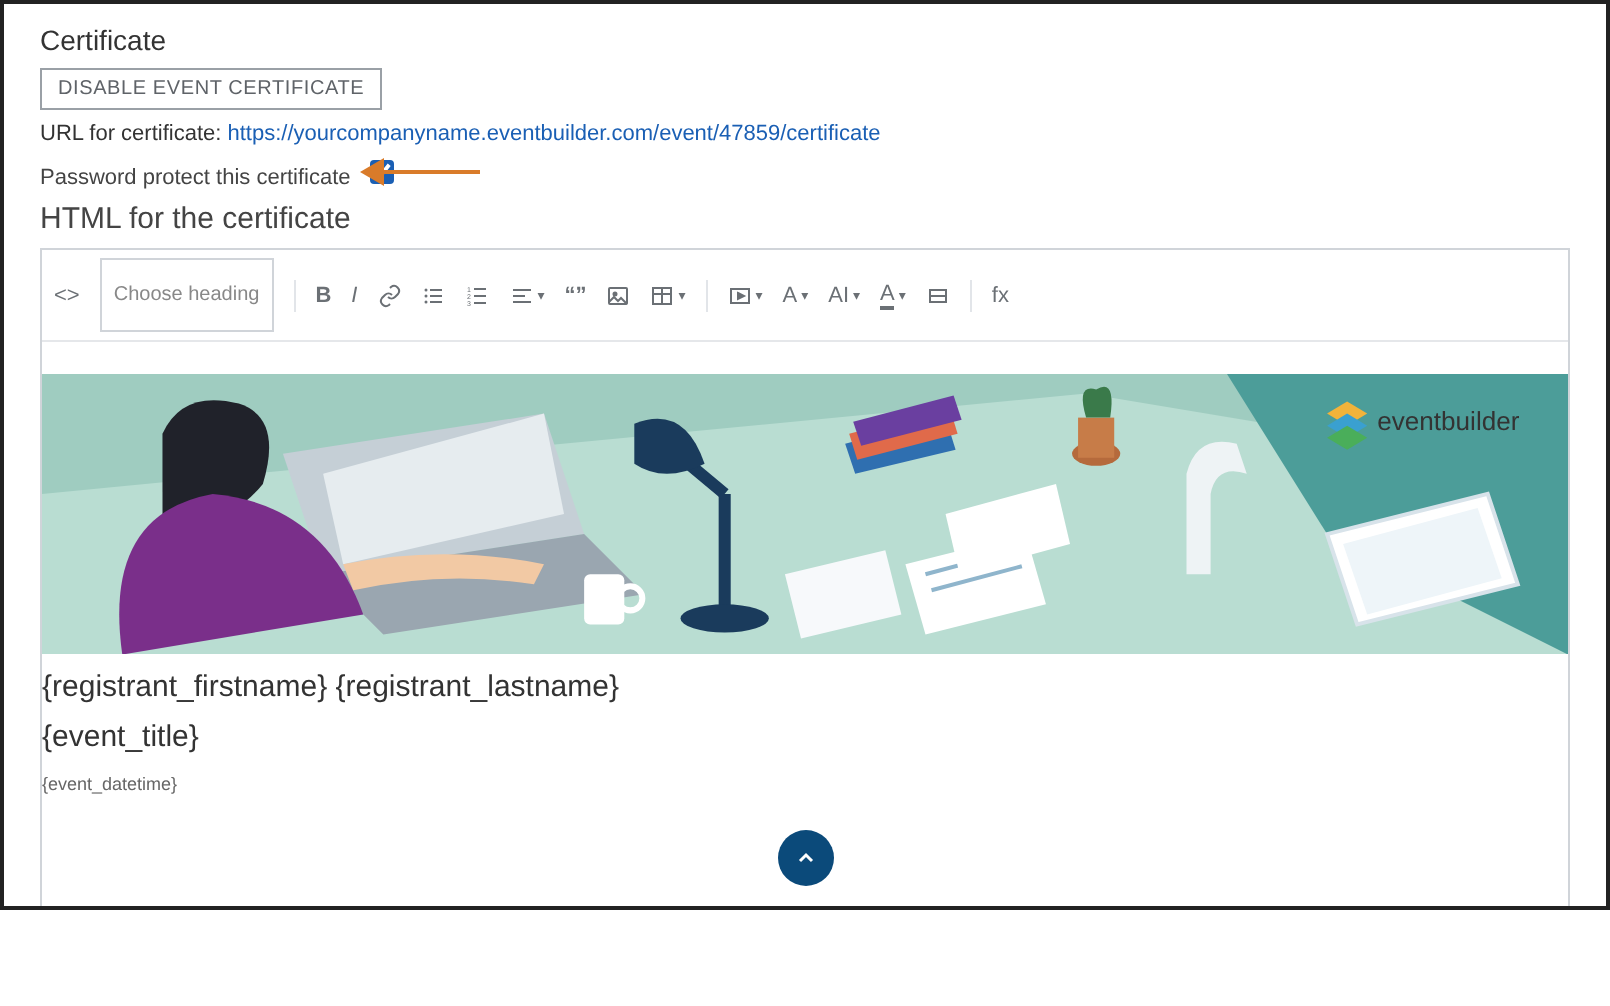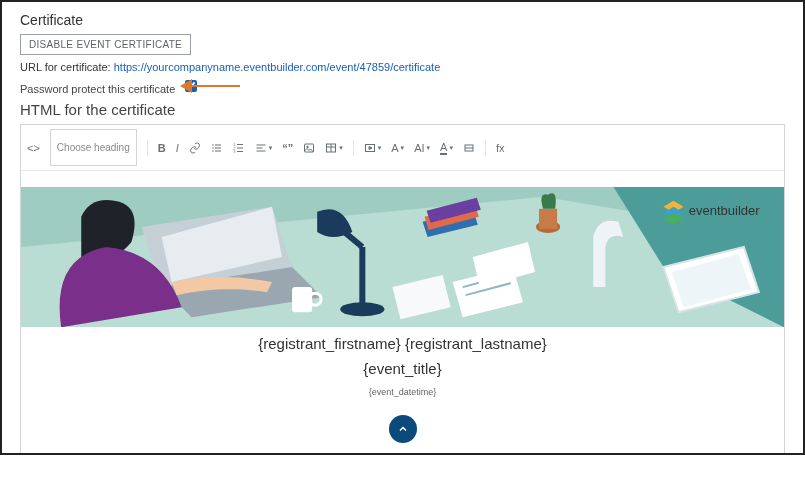--- a/index.html
+++ b/index.html
@@ -15,21 +15,21 @@
 .arrow-head{position:absolute;top:0;left:0;width:0;height:0;border-top:7px solid transparent;border-bottom:7px solid transparent;border-right:12px solid #d97b2a}
 .pw-input{width:250px;padding:5px 8px;border:1px solid #d0d4d9;font-size:11px;color:#555;margin-bottom:12px}
 .label-html{font-size:15px;color:#444;margin:0 0 6px 0}
 .editor{border:1px solid #d0d4d9;background:#fff}
 .toolbar{display:flex;align-items:center;gap:10px;padding:4px 6px;border-bottom:1px solid #e5e7ea;font-size:11px;color:#6b7075}
 .tbtn{color:#6b7075;cursor:pointer;display:inline-flex;align-items:center;gap:2px}
 .tbtn .car{font-size:7px}
 .tbtn svg{width:12px;height:12px}
 .heading-sel{border:1px solid #d0d4d9;padding:12px 6px;font-size:10px;color:#888;background:#fff}
 .sep{width:1px;height:16px;background:#e2e5e9}
-.content{padding:16px 0 10px 0;text-align:center}
+.content{padding:16px 0 10px 0;text-align:left}
 .banner{width:100%;height:140px;position:relative;overflow:hidden}
 .banner svg{width:100%;height:100%;display:block}
 .t-name{font-size:15px;color:#333;margin:8px 0 8px 0}
 .t-sub{font-size:10px;color:#666;margin:0 0 12px 0}
 .t-event{font-size:15px;color:#333;margin:0 0 10px 0}
 .t-date{font-size:9px;color:#666;margin:0 0 18px 0}
 .scroll-fab{width:28px;height:28px;border-radius:50%;background:#0b4a7a;color:#fff;display:flex;align-items:center;justify-content:center;margin:0 auto;cursor:pointer}
 .scroll-fab svg{width:12px;height:12px}
 .fx{}
 </style>

